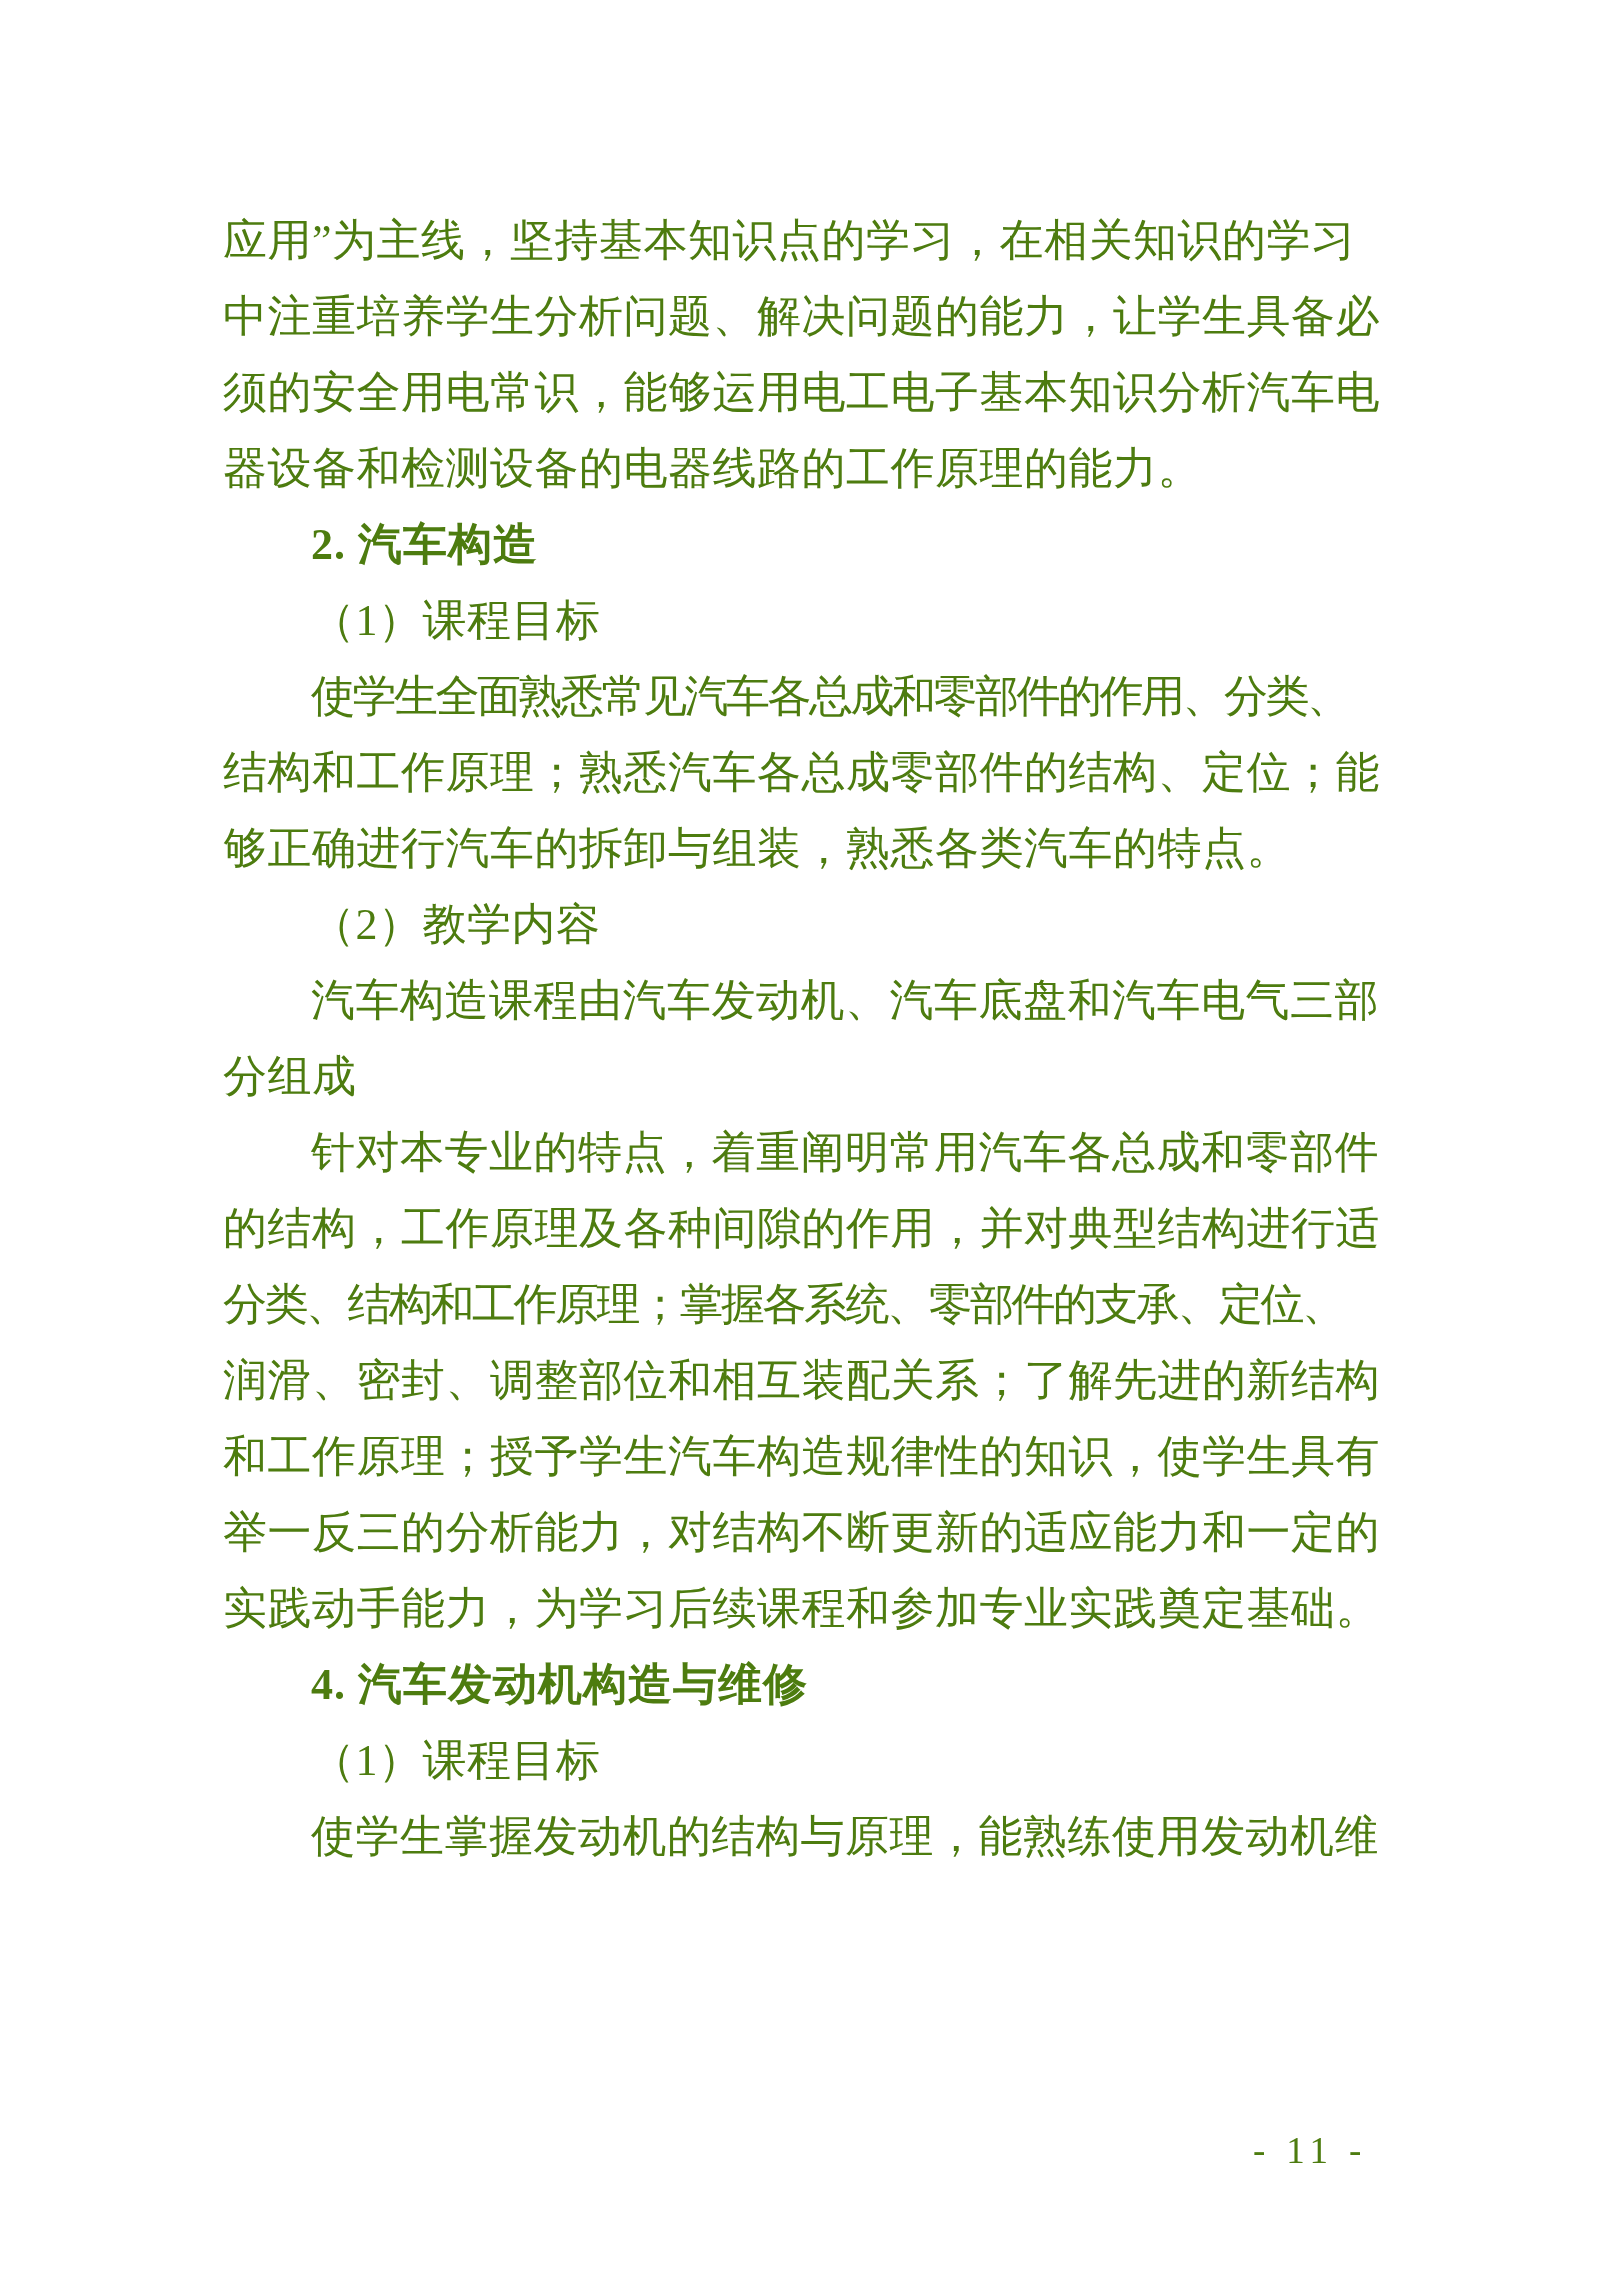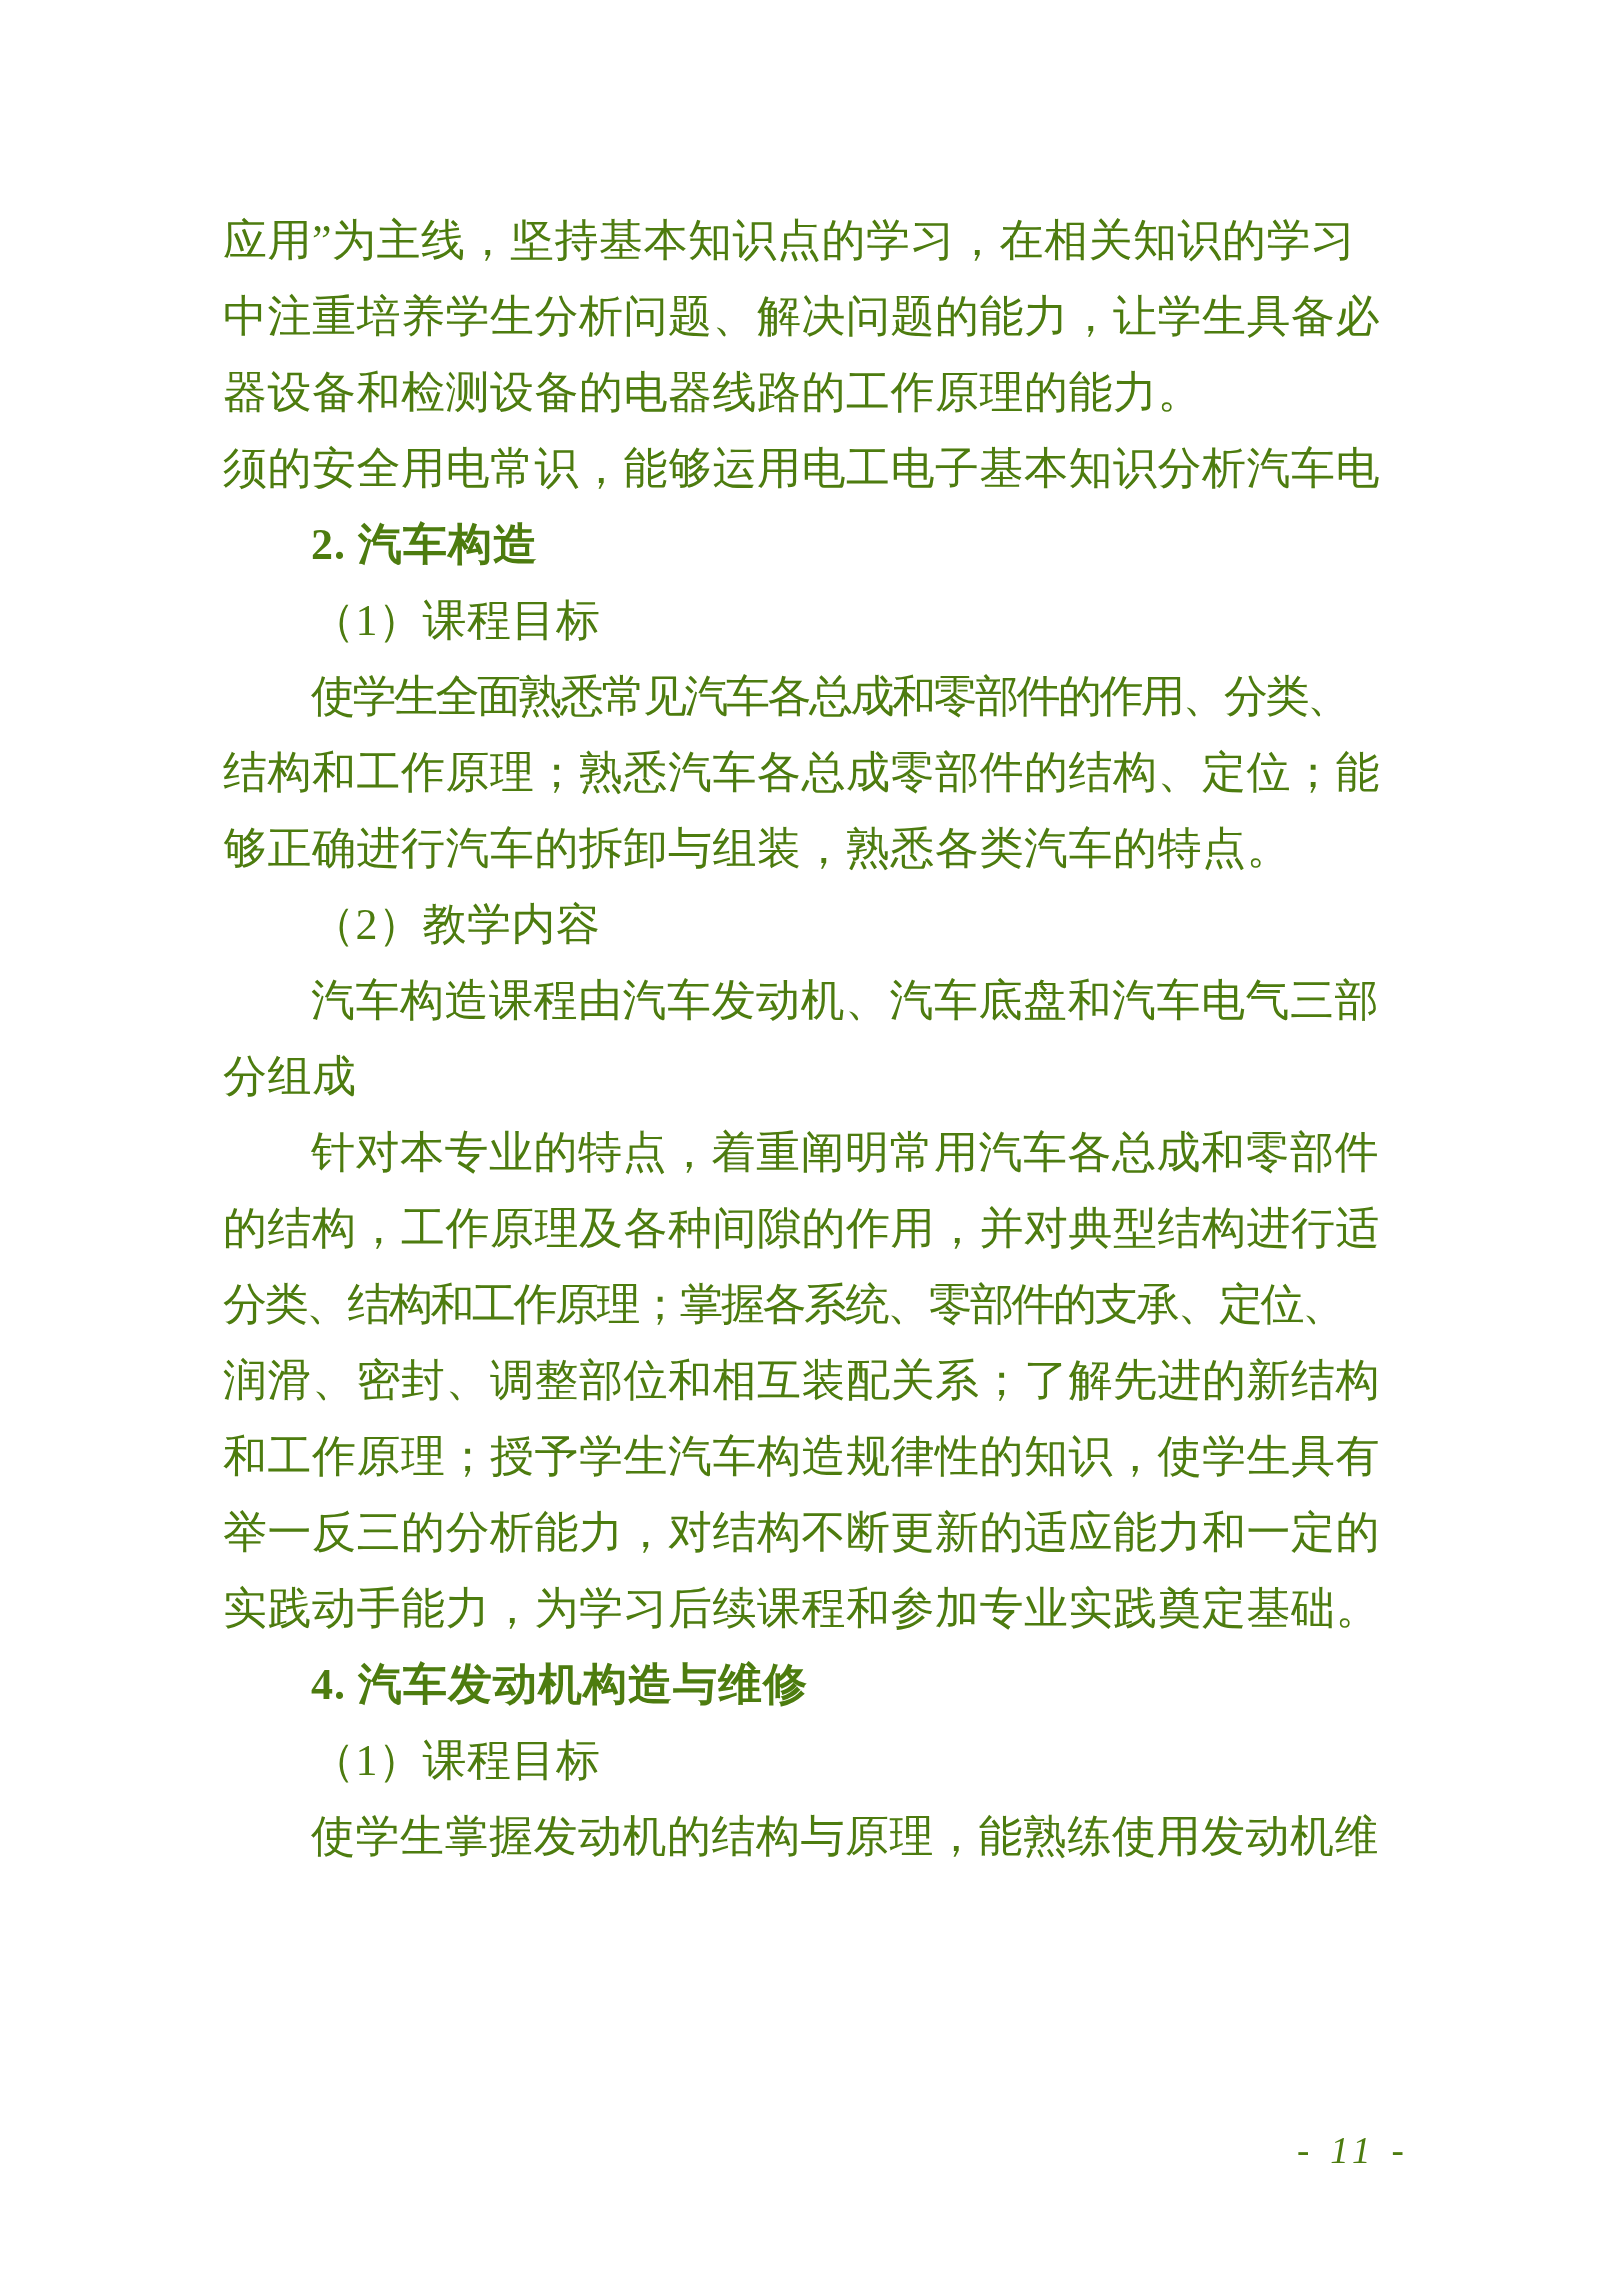--- a/index.html
+++ b/index.html
@@ -34,38 +34,37 @@
   }
   .line.bold {
     font-weight: bold;
     letter-spacing: 1px;
   }
   .line.tight {
     letter-spacing: -2.5px;
   }
   .page-number {
     position: absolute;
-    left: 1297px;
+    left: 1253px;
     top: 2129px;
     font-size: 37px;
     line-height: 43px;
     letter-spacing: 5.9px;
     white-space: nowrap;
-    font-style: italic;
   }
 </style>
 </head>
 <body>
 
 <div class="page">
   <div class="text-block">
       <div class="line">应用”为主线，坚持基本知识点的学习，在相关知识的学习</div>
       <div class="line">中注重培养学生分析问题、解决问题的能力，让学生具备必</div>
+      <div class="line">须的安全用电常识，能够运用电工电子基本知识分析汽车电</div>
       <div class="line">器设备和检测设备的电器线路的工作原理的能力。</div>
-      <div class="line">须的安全用电常识，能够运用电工电子基本知识分析汽车电</div>
       <div class="line indent bold">2. 汽车构造</div>
       <div class="line indent">（1）课程目标</div>
       <div class="line indent tight">使学生全面熟悉常见汽车各总成和零部件的作用、分类、</div>
       <div class="line">结构和工作原理；熟悉汽车各总成零部件的结构、定位；能</div>
       <div class="line">够正确进行汽车的拆卸与组装，熟悉各类汽车的特点。</div>
       <div class="line indent">（2）教学内容</div>
       <div class="line indent">汽车构造课程由汽车发动机、汽车底盘和汽车电气三部</div>
       <div class="line">分组成</div>
       <div class="line indent">针对本专业的特点，着重阐明常用汽车各总成和零部件</div>
       <div class="line">的结构，工作原理及各种间隙的作用，并对典型结构进行适</div>

